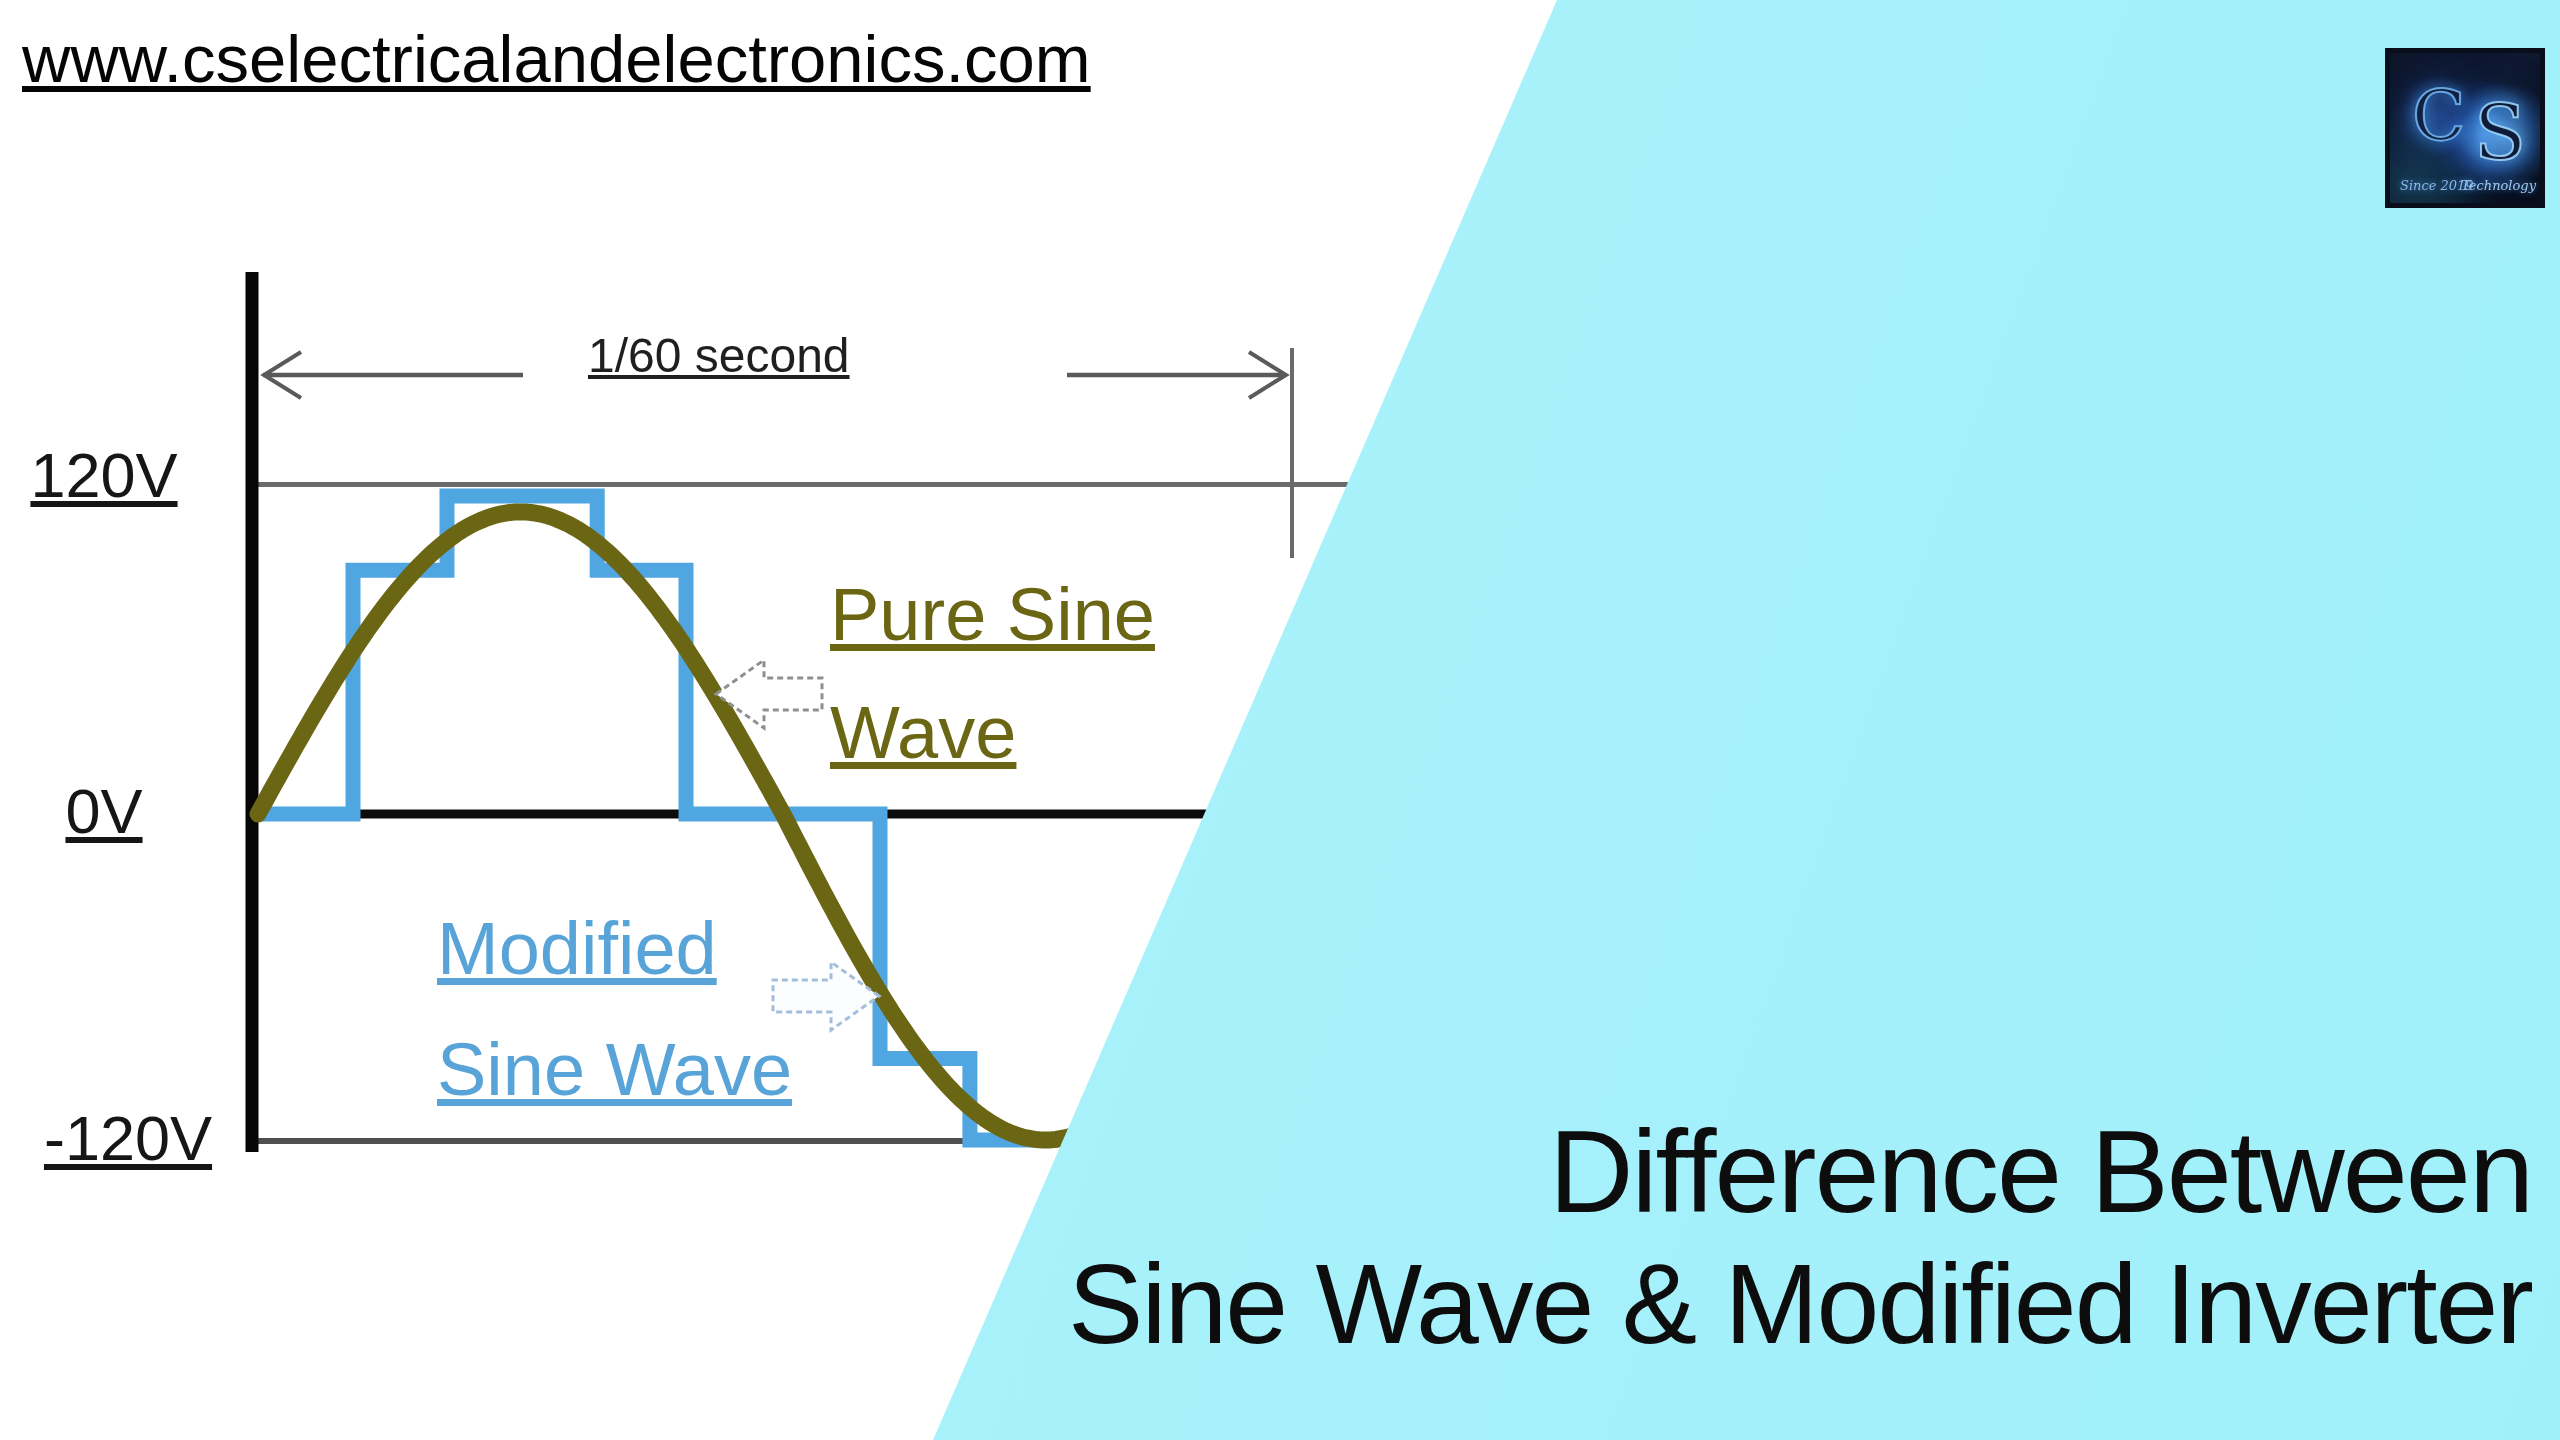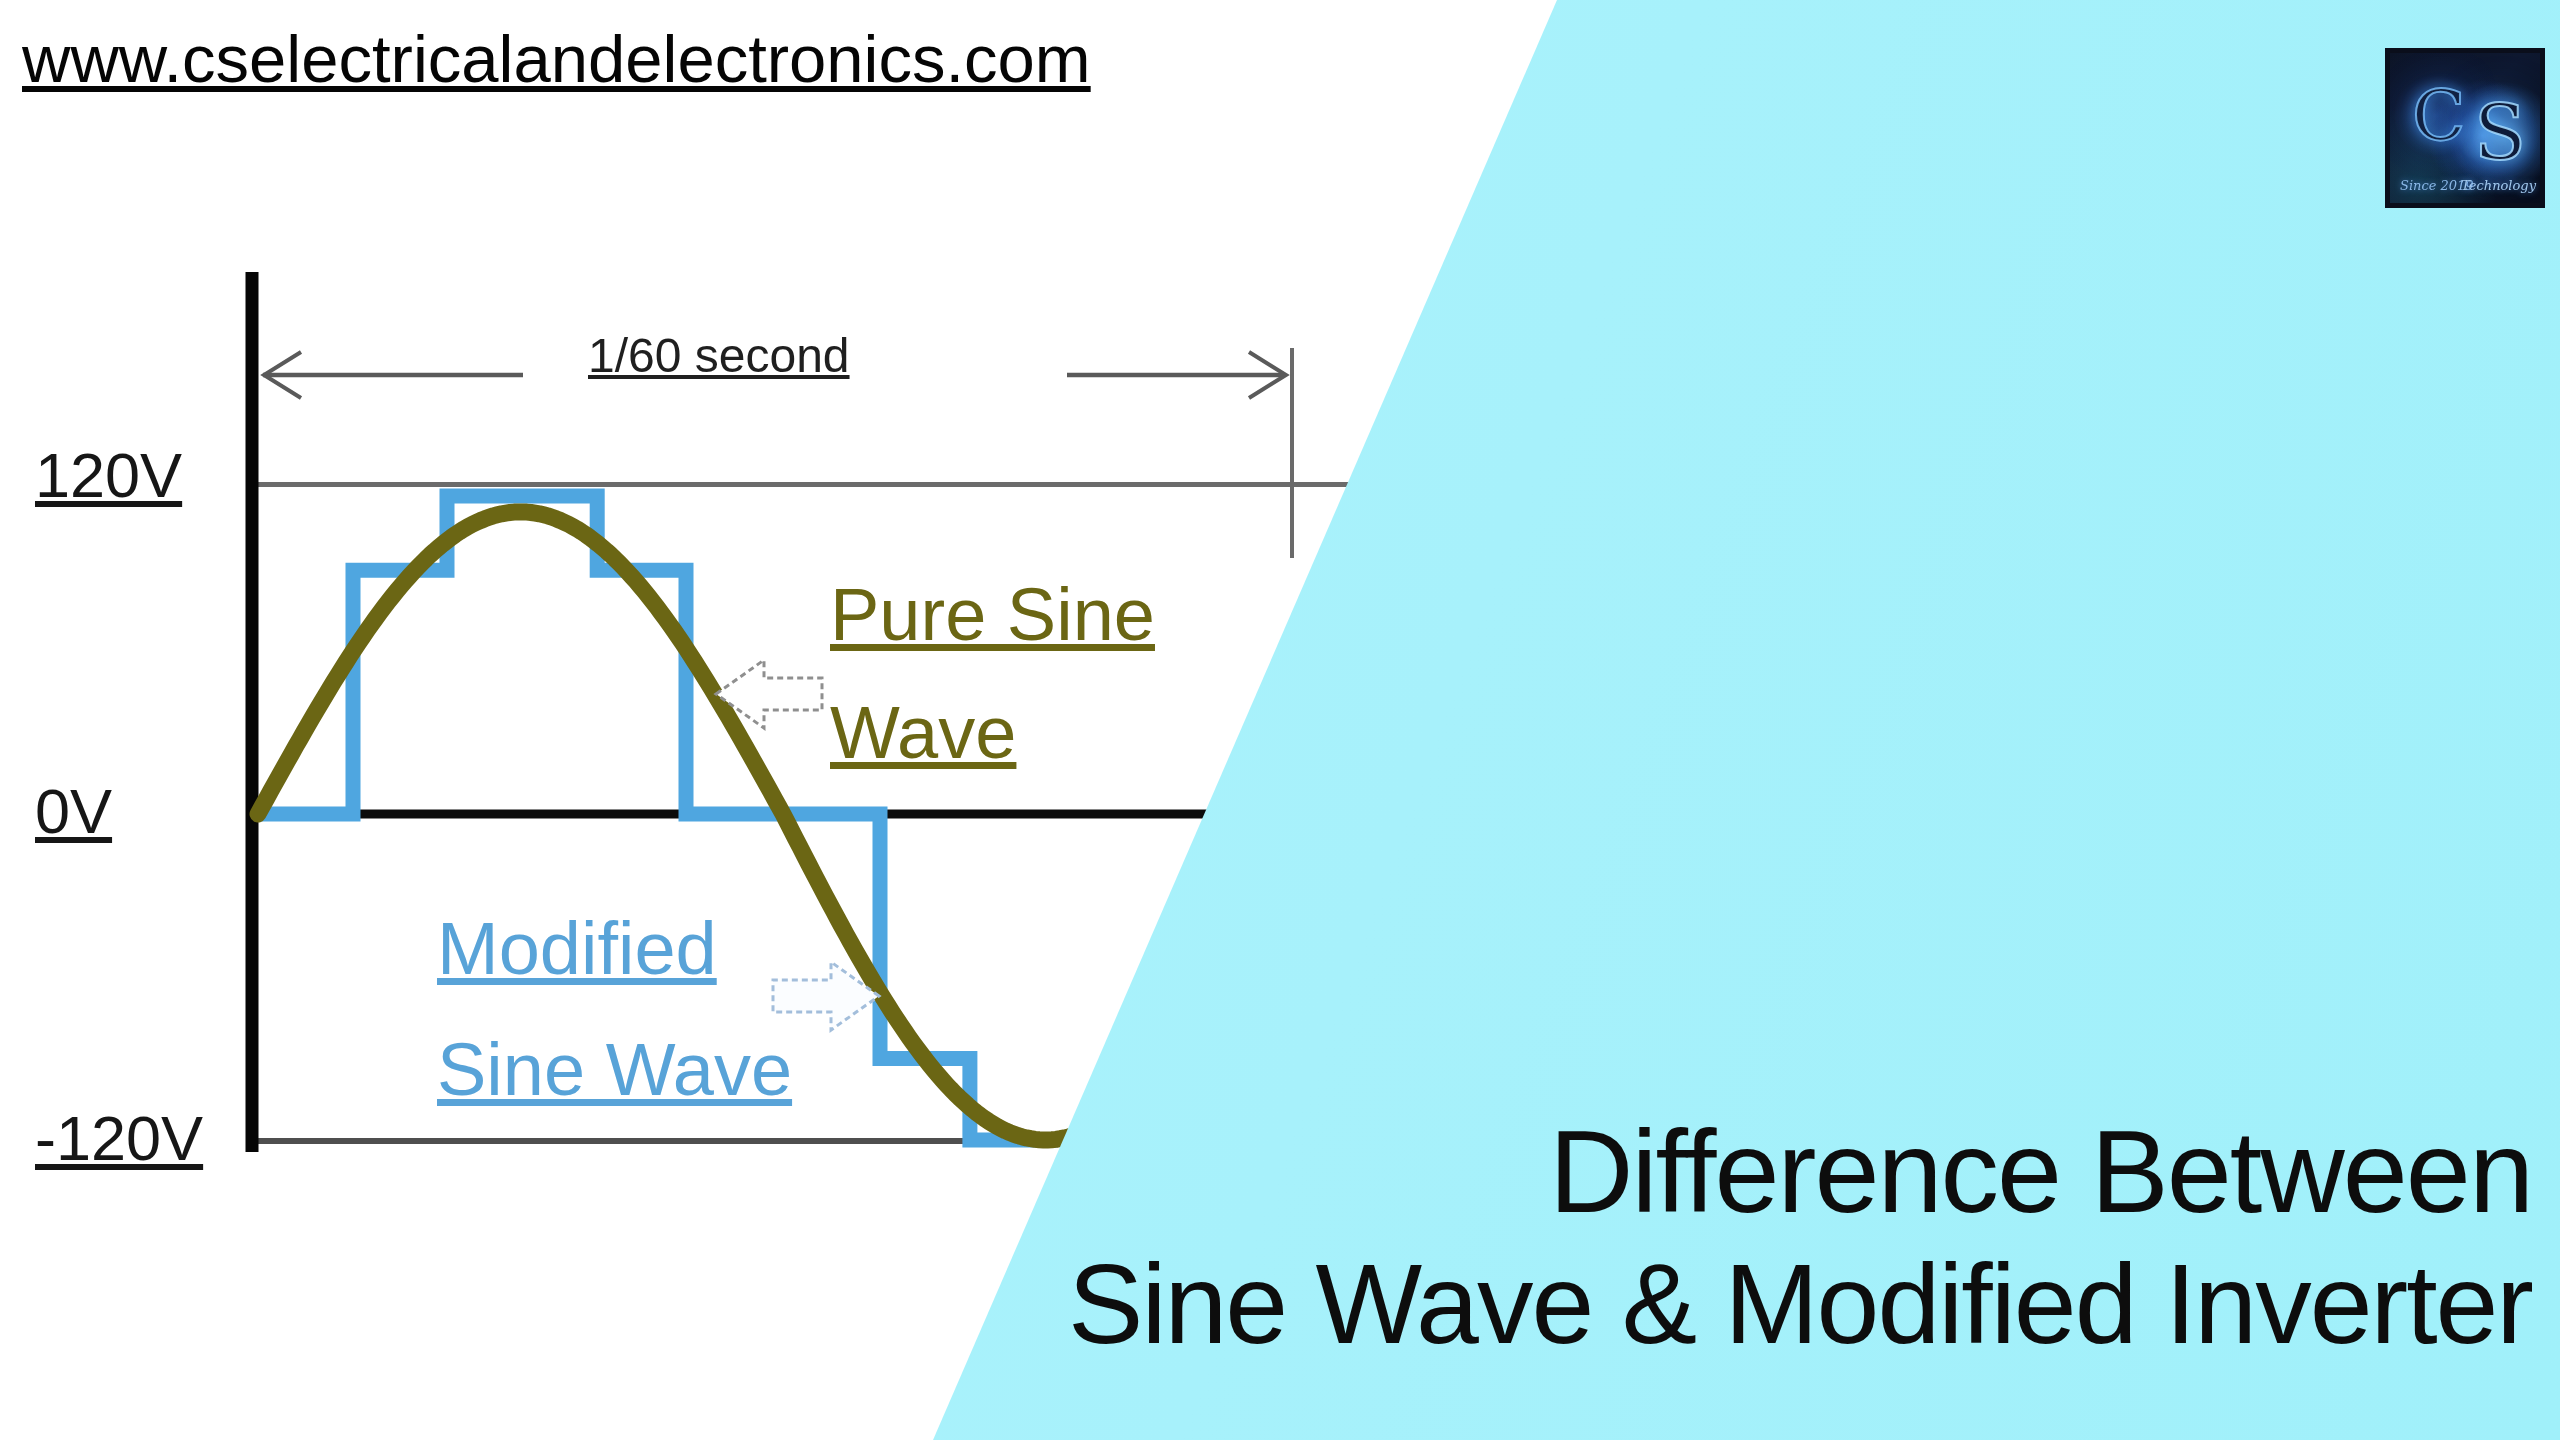--- a/index.html
+++ b/index.html
@@ -11,26 +11,26 @@
   .layer{position:absolute;left:0;top:0;width:2560px;height:1440px;}
   
   #chart-svg{position:absolute;left:0;top:0;z-index:1;}
   
   .abs{position:absolute;z-index:1;text-decoration:underline;}
   .url-text{
     left:22px;top:20px;font-size:67px;color:#050505;letter-spacing:0px;
     z-index:1;
   }
   .ytick{
-    left:0;width:208px;text-align:left;font-size:63px;color:#161616;
-    line-height:1;z-index:1;padding-left:35px;
+    left:0;width:208px;text-align:center;font-size:63px;color:#161616;
+    line-height:1;z-index:1;
   }
   .ytick-120{top:444px;}
   .ytick-0{top:780px;}
-  .ytick-neg120{top:1107px;}
+  .ytick-neg120{top:1107px;margin-left:24px;}
   .dim-label{
     left:588px;top:332px;font-size:48px;color:#1f1f1f;line-height:1;z-index:1;
   }
   .wave-label{
     white-space:pre-line;font-size:74px;line-height:118px;z-index:1;
   }
   .pure-label{left:830px;top:556px;}
   .modified-label{left:437px;top:888px;line-height:121px;}
   
   .cyan-panel{

